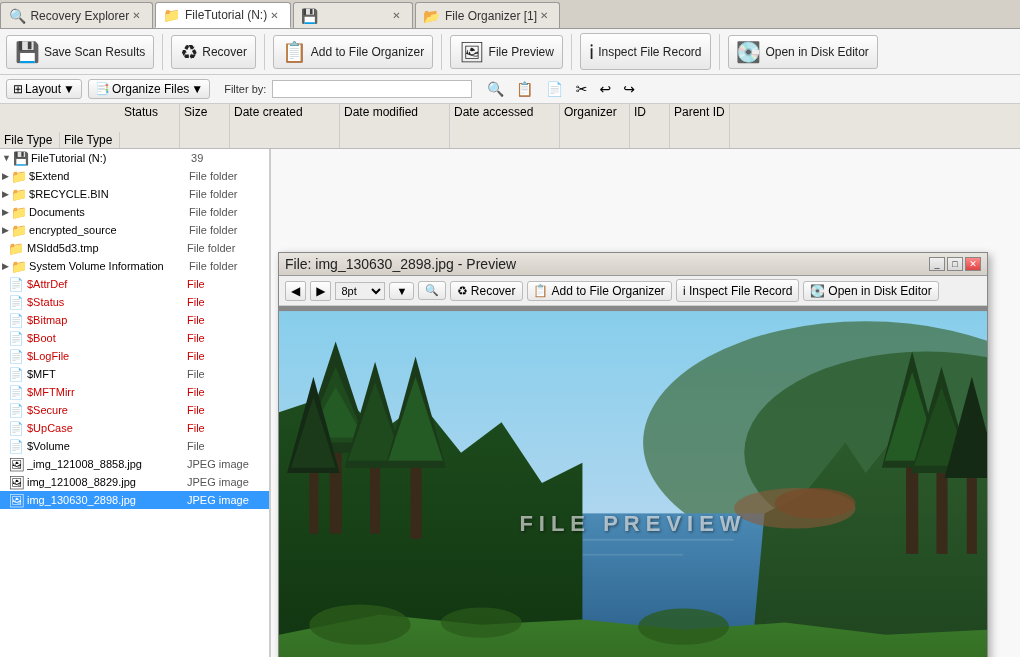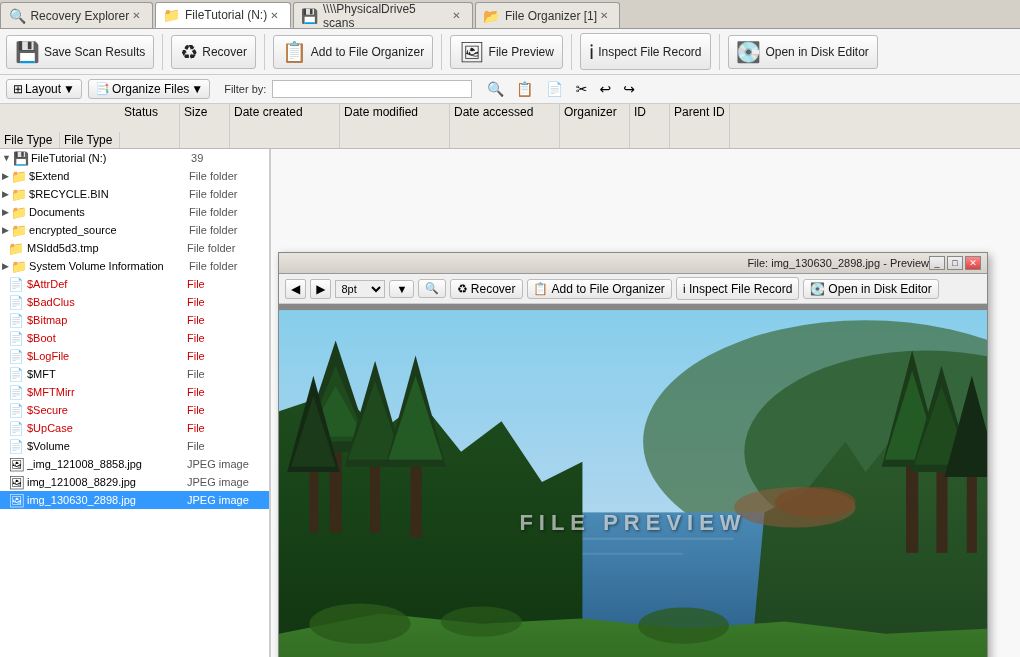--- a/index.html
+++ b/index.html
@@ -150,21 +150,21 @@
     }
     .preview-titlebar {
       display: flex;
       align-items: center;
       background: linear-gradient(to bottom, #e8e4de, #d4d0c8);
       border-bottom: 1px solid #999;
       padding: 3px 6px;
       font-size: 11px;
       color: #222;
     }
-    .preview-title { flex: 1; font-size: 11px; text-align: right; }
+    .preview-title { flex: 1; font-size: 14px; }
     .preview-controls { display: flex; gap: 2px; }
     .preview-ctrl-btn {
       width: 16px; height: 14px;
       border: 1px solid #888;
       background: linear-gradient(to bottom, #f0f0f0, #d8d8d8);
       font-size: 9px;
       cursor: pointer;
       display: flex; align-items: center; justify-content: center;
     }
     .preview-ctrl-btn.close { background: linear-gradient(to bottom, #ff8888, #dd4444); color: #fff; }
@@ -267,21 +267,20 @@
     <span>Recovery Explorer</span>
     <span class="tab-close">✕</span>
   </div>
   <div class="tab active">
     <span class="tab-icon">📁</span>
     <span>FileTutorial (N:)</span>
     <span class="tab-close">✕</span>
   </div>
   <div class="tab">
     <span class="tab-icon">💾</span>
-    <span>\\\\PhysicalDrive5 scans</span>
     <span class="tab-close">✕</span>
   </div>
   <div class="tab">
     <span class="tab-icon">📂</span>
     <span>File Organizer [1]</span>
     <span class="tab-close">✕</span>
   </div>
 </div>
 
 <div class="toolbar">
@@ -412,21 +411,21 @@
       <span class="tree-indent" style="width:32px;"></span>
       <span class="tree-arrow"></span>
       <span class="tree-icon">📄</span>
       <span class="row-name red">$AttrDef</span>
       <span class="file-type red">File</span>
     </div>
           <div class="tree-row">
       <span class="tree-indent" style="width:32px;"></span>
       <span class="tree-arrow"></span>
       <span class="tree-icon">📄</span>
-      <span class="row-name red">$BadClus</span>
+      <span class="row-name red">$Status</span>
       <span class="file-type red">File</span>
     </div>
           <div class="tree-row">
       <span class="tree-indent" style="width:32px;"></span>
       <span class="tree-arrow"></span>
       <span class="tree-icon">📄</span>
       <span class="row-name red">$Bitmap</span>
       <span class="file-type red">File</span>
     </div>
           <div class="tree-row">

